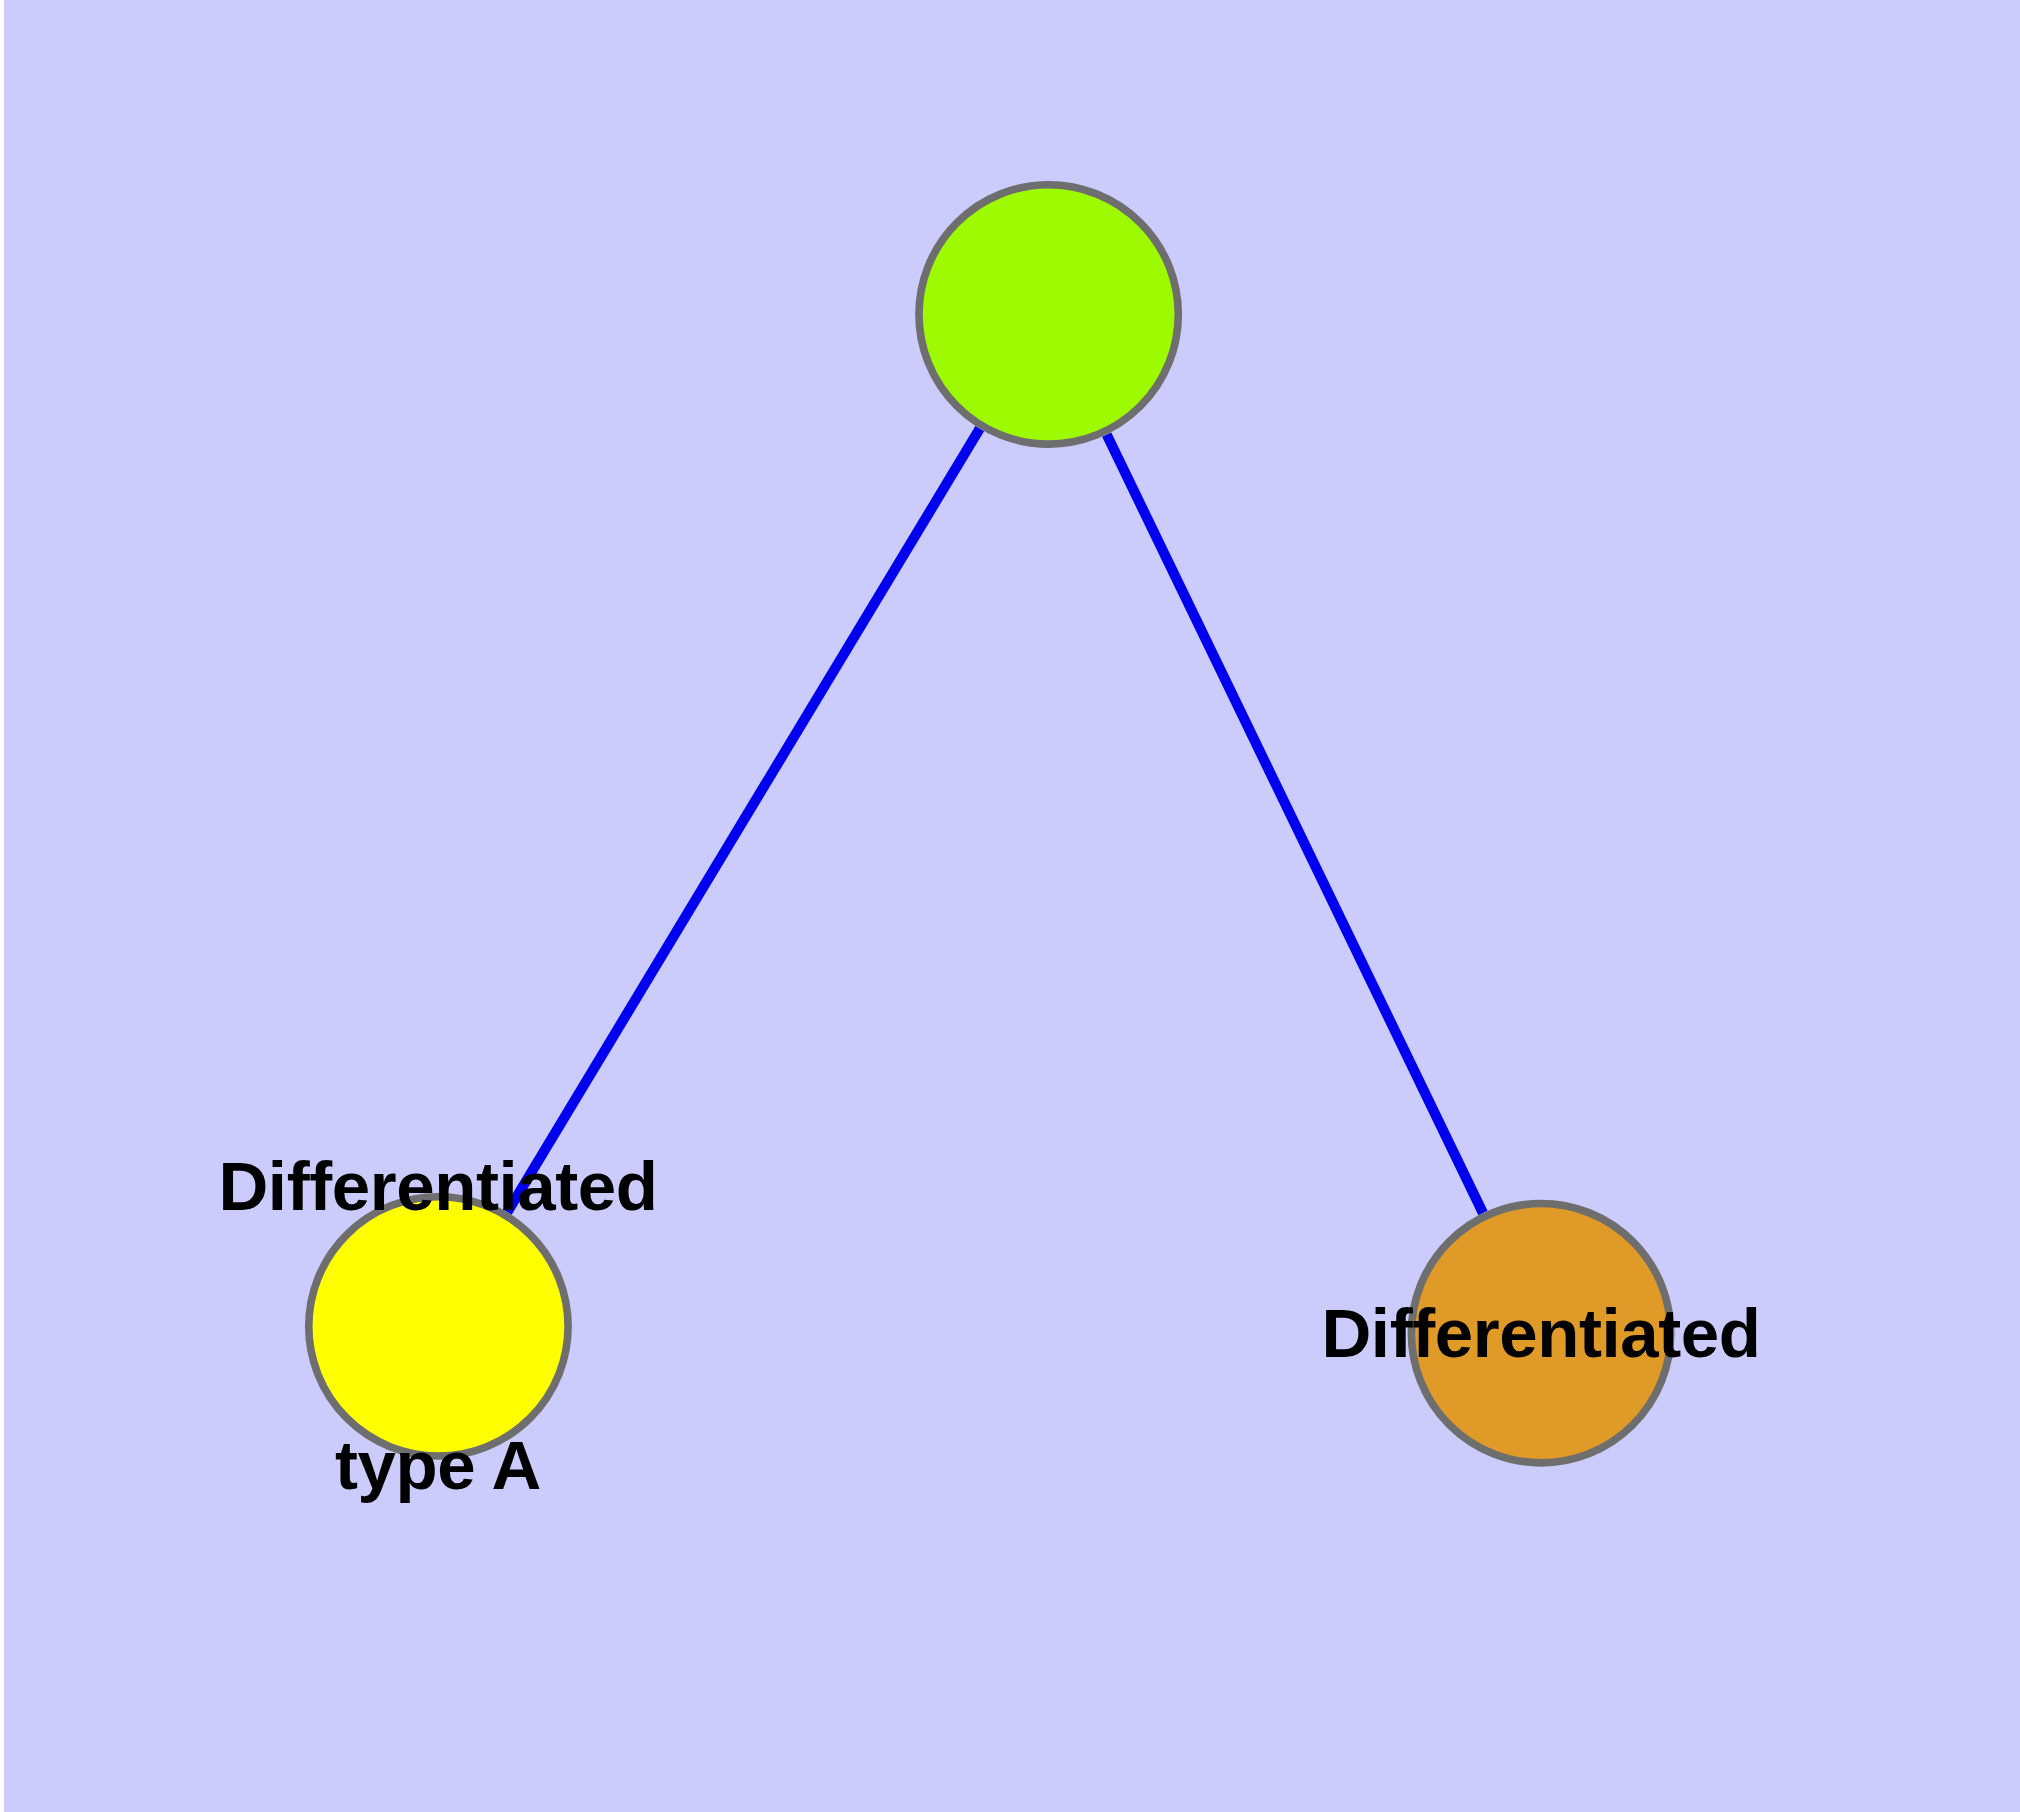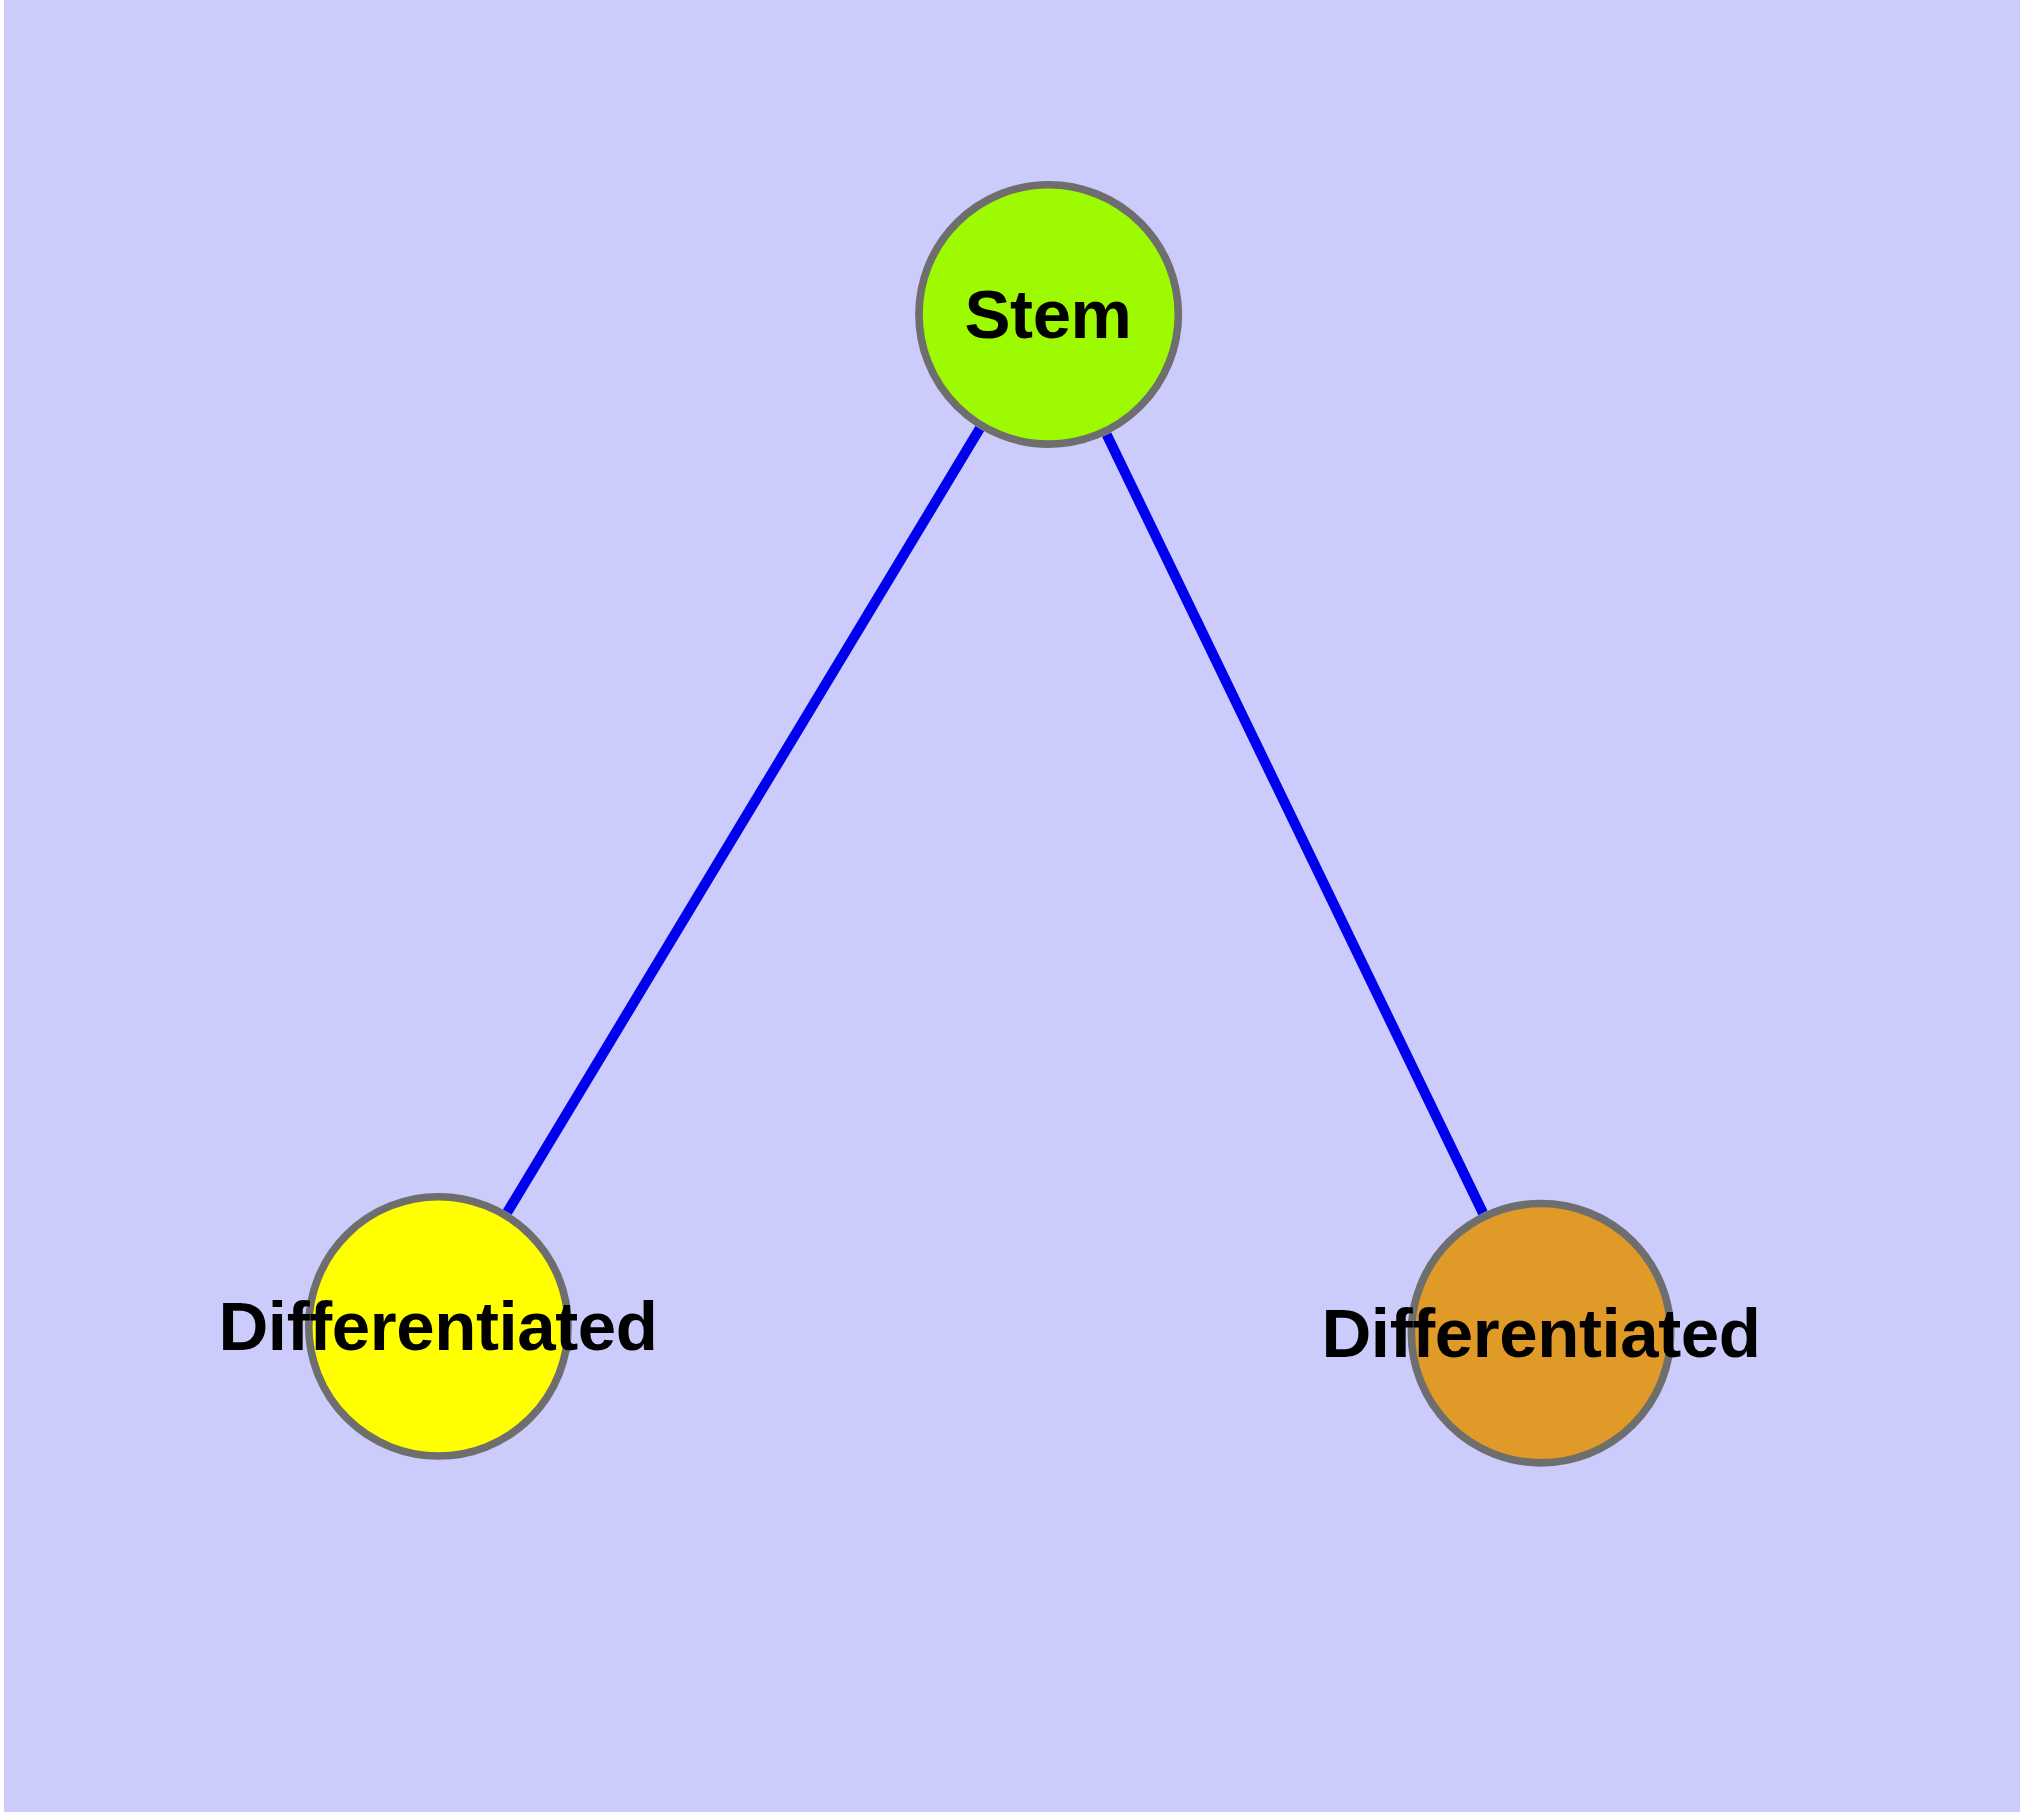--- a/index.html
+++ b/index.html
@@ -68,26 +68,24 @@
       <line class="edge-line" x1="1305.5422517564266" y1="512.8034192964283" x2="1749.4577482435734" y2="1431.1965807035717" stroke="#0000ee" stroke-width="12"></line>
     </g>
 
     <g>
       <circle class="node-circle" cx="1237" cy="371" r="153" fill="#9efa00" stroke="#6e6e6e" stroke-width="9"></circle>
       <circle class="node-circle" cx="517" cy="1565" r="153" fill="#ffff00" stroke="#6e6e6e" stroke-width="9"></circle>
       <circle class="node-circle" cx="1818" cy="1573" r="153" fill="#e09a28" stroke="#6e6e6e" stroke-width="9"></circle>
     </g>
   </svg>
 
-  <div class="node-label" style="left: 1048px; top: 314px; color: rgb(0, 0, 0); font-size: 69px;">
-    <div>Stem</div>
-  </div>
 
   <div class="node-label" style="left: 438px; top: 1326px; color: rgb(0, 0, 0); font-size: 69px;">
     <div>Differentiated</div>
+    <div>type A</div>
   </div>
 
   <div class="node-label" style="left: 1541px; top: 1333px; color: rgb(0, 0, 0); font-size: 69px;">
     <div>Differentiated</div>
   </div>
 
 </div>
 
 
 </body></html>

